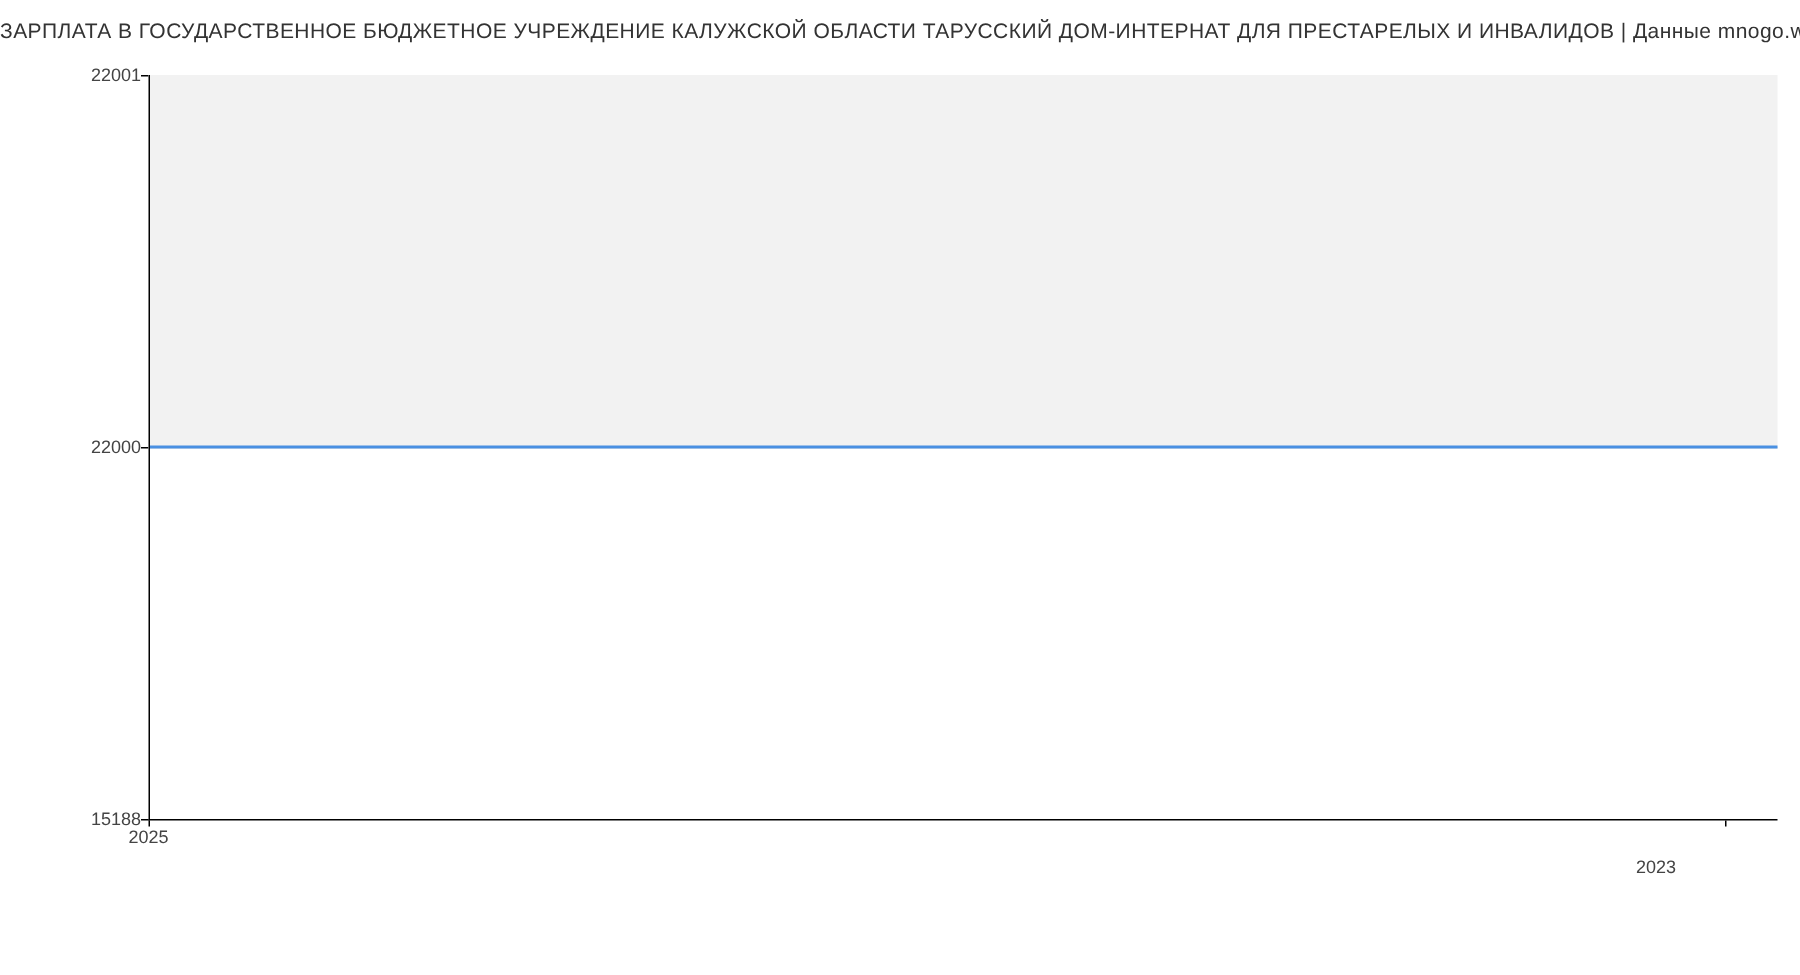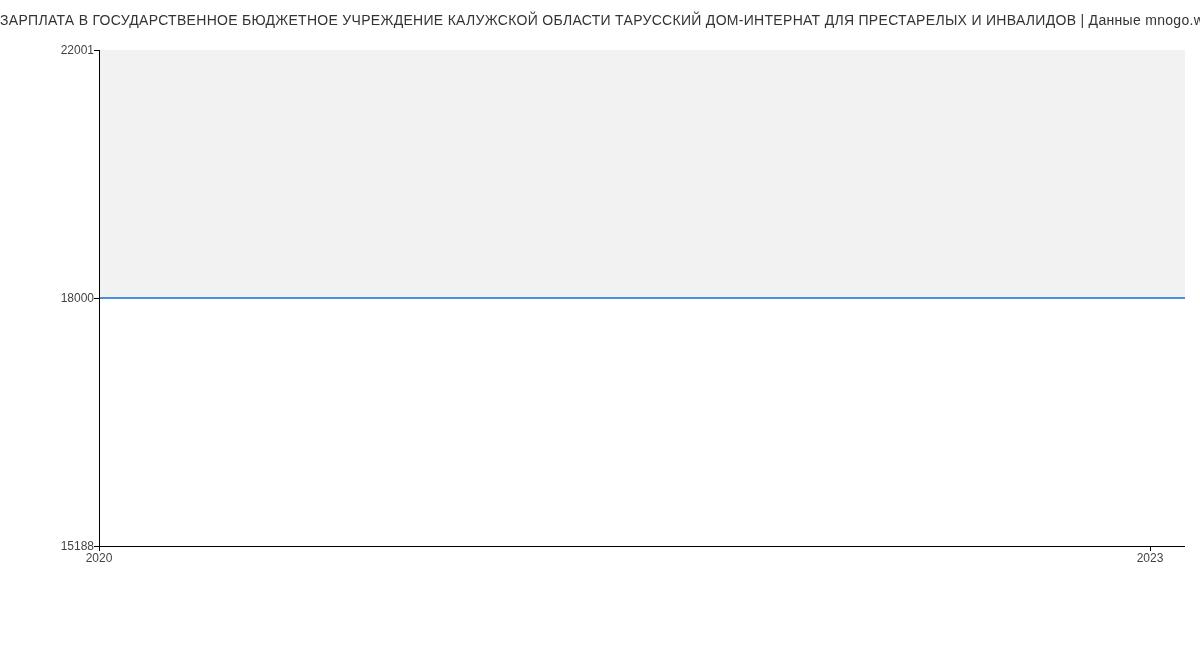--- a/index.html
+++ b/index.html
@@ -88,29 +88,29 @@
   }
 </style>
 </head>
 <body>
 
 <div class="container">
 
   <div class="title">ЗАРПЛАТА В ГОСУДАРСТВЕННОЕ БЮДЖЕТНОЕ УЧРЕЖДЕНИЕ КАЛУЖСКОЙ ОБЛАСТИ ТАРУССКИЙ ДОМ-ИНТЕРНАТ ДЛЯ ПРЕСТАРЕЛЫХ И ИНВАЛИДОВ | Данные mnogo.work</div>
 
   <div class="y-tick-label" style="top:546px;">15188</div>
-  <div class="y-tick-label" style="top:298px;">18000</div>
+  <div class="y-tick-label" style="top:298px;">22000</div>
   <div class="y-tick-label" style="top:50px;">22001</div>
 
   <div class="y-tick-mark" style="top:546px;"></div>
   <div class="y-tick-mark" style="top:298px;"></div>
   <div class="y-tick-mark" style="top:50px;"></div>
 
-  <div class="x-tick-label" style="left:99px;">2020</div>
-  <div class="x-tick-label" style="left:1150px;">2023</div>
+  <div class="x-tick-label" style="left:99px;">2025</div>
+  <div class="x-tick-label" style="left:1104px;margin-top:20px;">2023</div>
 
   <div class="x-tick-mark" style="left:99px;"></div>
   <div class="x-tick-mark" style="left:1150px;"></div>
 
   <div class="plot-area">
 
     <div class="band" style="top:0; height:248px;"></div>
 
     <div class="grid-line-h" style="top:248px;"></div>
 

